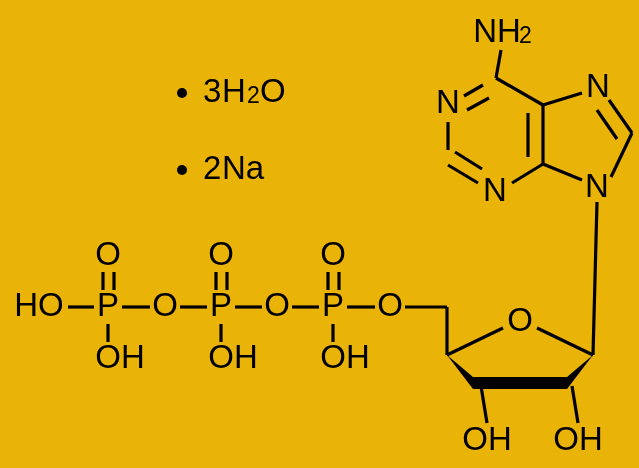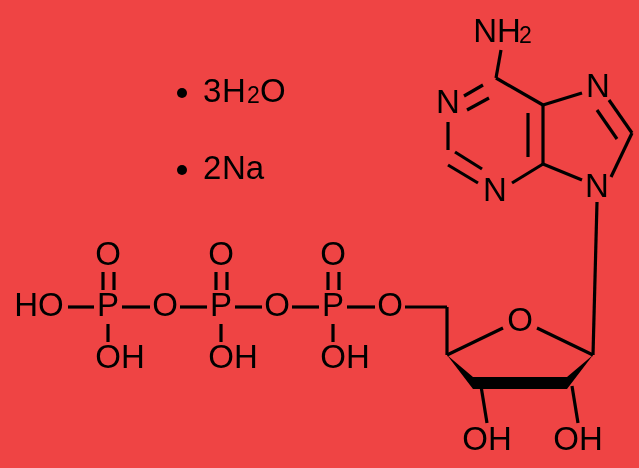--- a/index.html
+++ b/index.html
@@ -5,21 +5,21 @@
 <style>
   html, body {
     margin: 0;
     padding: 0;
     background: #ffffff;
   }
   #canvas {
     position: relative;
     width: 639px;
     height: 468px;
-    background: #ef4444;
+    background: #eab308;
     font-family: "Liberation Sans", sans-serif;
     overflow: hidden;
   }
   #structure-svg {
     position: absolute;
     top: 0;
     left: 0;
     width: 639px;
     height: 468px;
   }

